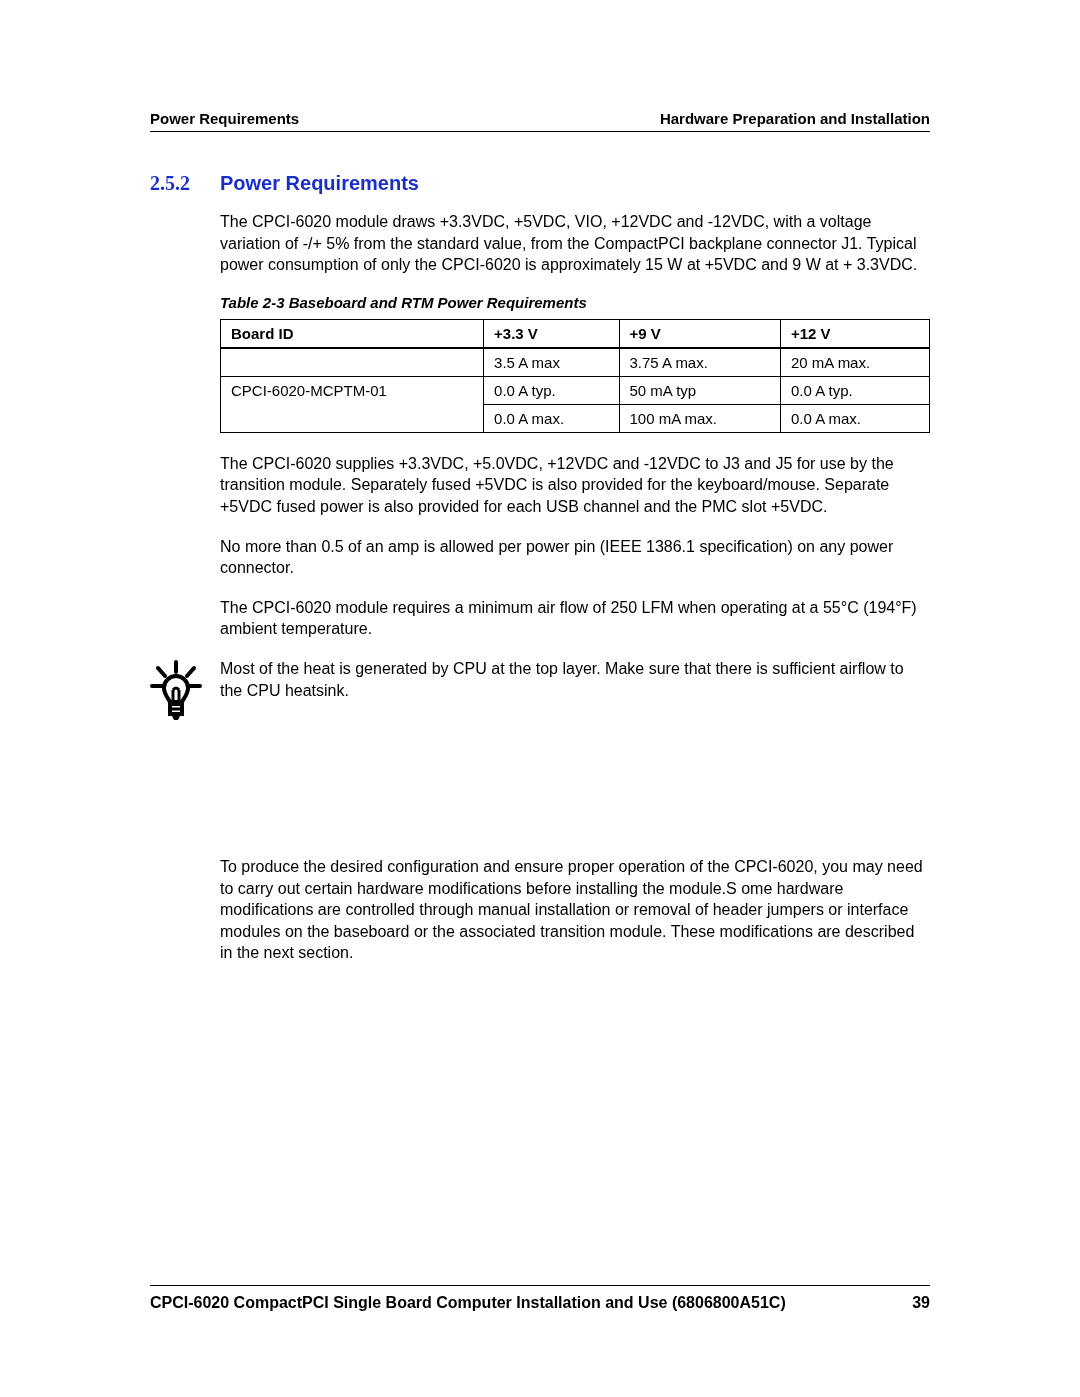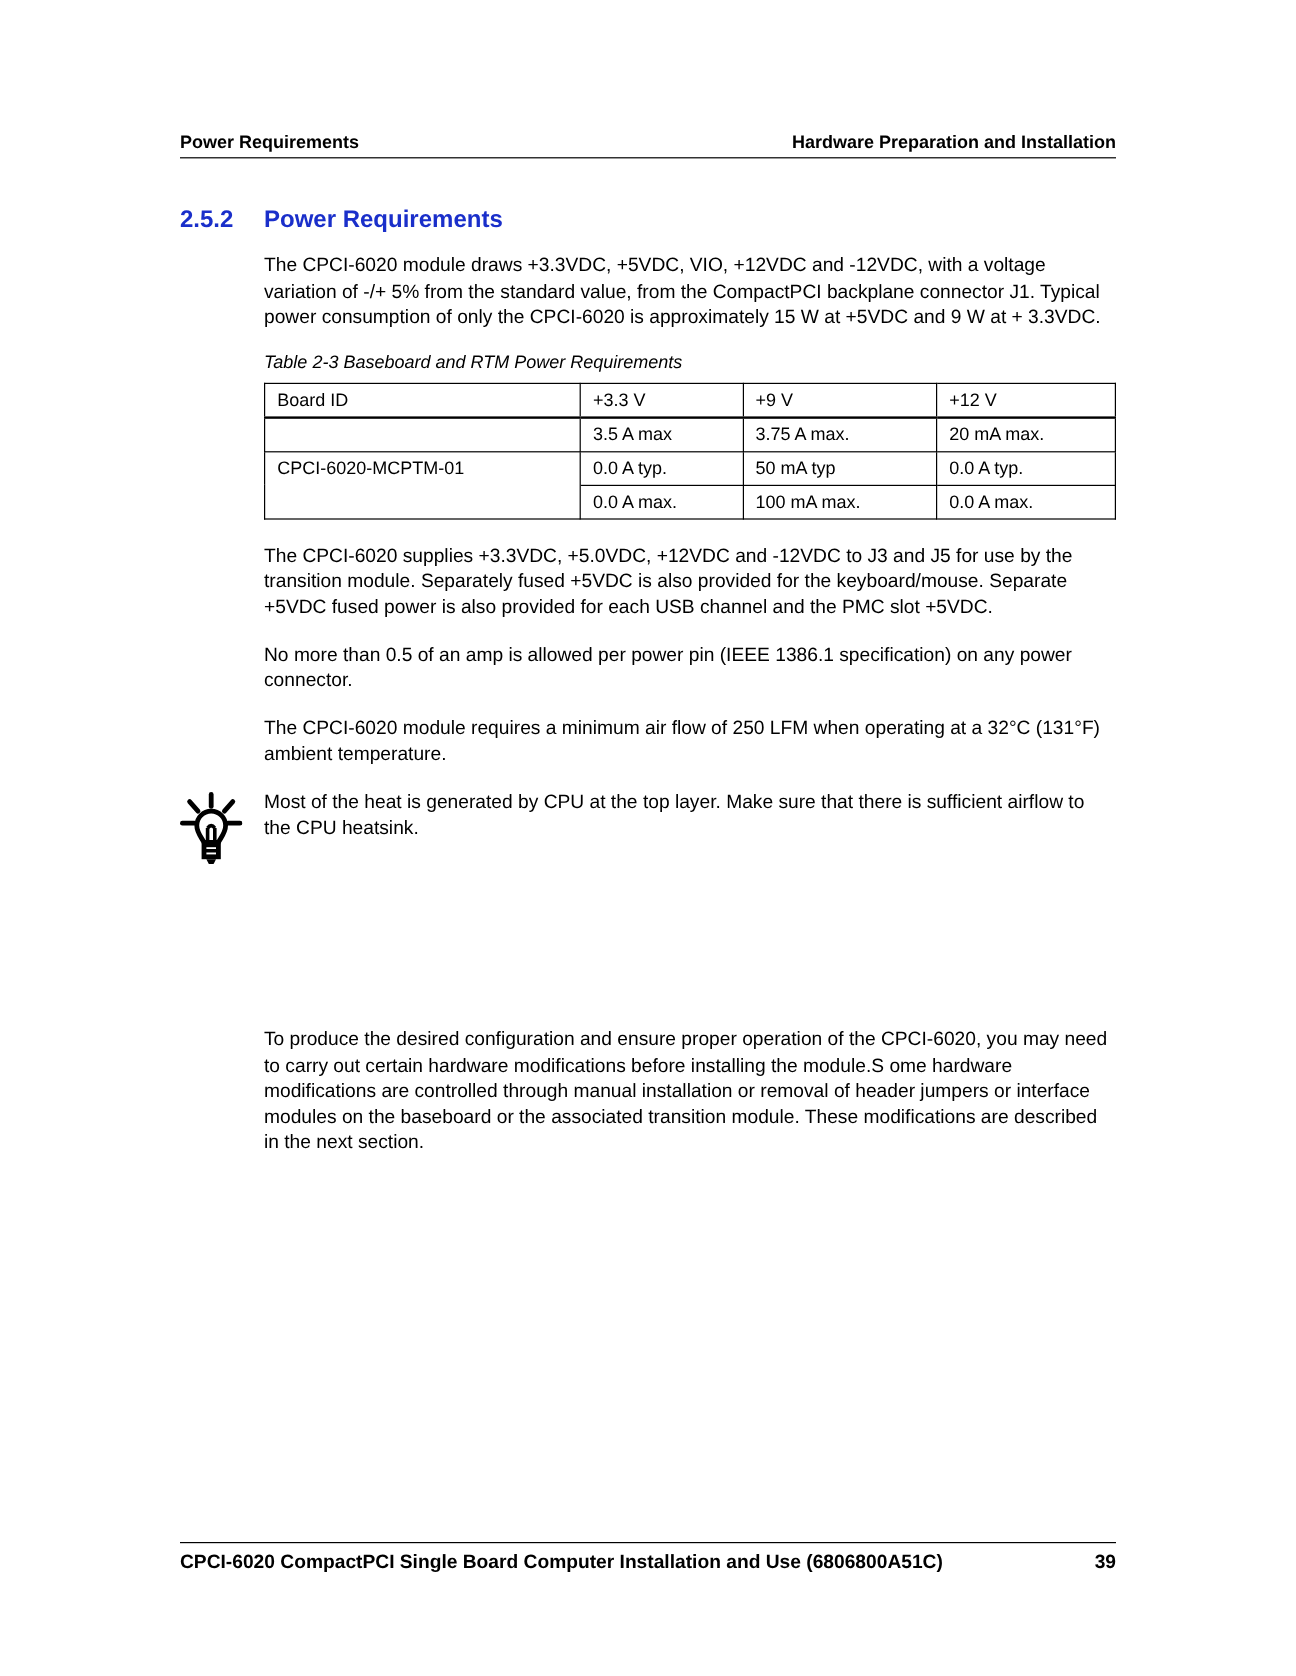--- a/index.html
+++ b/index.html
@@ -33,54 +33,56 @@
     display: flex;
     align-items: baseline;
     color: #1a2fca;
     font-weight: bold;
     margin: 12px 0 12px 0;
   }
   .section-heading .num {
     width: 70px;
     flex: 0 0 70px;
     font-size: 20px;
+    font-family: Liberation Serif, serif;
   }
   .section-heading .title {
     font-size: 20px;
   }
   .section-heading.major .num { font-size: 28px; }
   .section-heading.major .title { font-size: 28px; }
   .body-text {
     margin-left: 70px;
     font-size: 16px;
     line-height: 1.35;
     margin-bottom: 18px;
   }
   .table-caption {
     margin-left: 70px;
     font-style: italic;
     font-size: 15px;
     margin-top: 18px;
     margin-bottom: 8px;
+    font-weight: bold;
   }
   table.data {
     margin-left: 70px;
     width: calc(100% - 70px);
     border-collapse: collapse;
     font-size: 15px;
     margin-bottom: 20px;
   }
   table.data th, table.data td {
     border: 1px solid #000;
     padding: 5px 10px;
     text-align: left;
     vertical-align: top;
   }
   table.data th {
-    font-weight: normal;
+    font-weight: bold;
     border-bottom: 2px solid #000;
   }
   table.data thead tr { border-bottom: 2px solid #000; }
   table.data td.noborder-top { border-top: none; }
   table.data td.noborder-bottom { border-bottom: none; }
   .tip-block {
     display: flex;
     margin-left: 0;
     margin-bottom: 40px;
   }
@@ -159,21 +161,21 @@
         <td>0.0 A max.</td>
         <td>100 mA max.</td>
         <td>0.0 A max.</td>
       </tr>
     </tbody>
   </table>
 
   <p class="body-text">The CPCI-6020 supplies +3.3VDC, +5.0VDC, +12VDC and -12VDC to J3 and J5 for use by the transition module. Separately fused +5VDC is also provided for the keyboard/mouse. Separate +5VDC fused power is also provided for each USB channel and the PMC slot +5VDC.</p>
   <p class="body-text">No more than 0.5 of an amp is allowed per power pin (IEEE 1386.1 specification) on any power connector.</p>
 
-  <p class="body-text">The CPCI-6020 module requires a minimum air flow of 250 LFM when operating at a 32°C (131°F) ambient temperature.</p>
+  <p class="body-text">The CPCI-6020 module requires a minimum air flow of 250 LFM when operating at a 55°C (194°F) ambient temperature.</p>
 
   <div class="tip-block">
     <span class="icon">
       <svg width="52" height="70" viewBox="0 0 52 70">
         <g stroke="#000" stroke-width="4" fill="none" stroke-linecap="round">
           <line x1="26" y1="2" x2="26" y2="12"></line>
           <line x1="8" y1="8" x2="15" y2="16"></line>
           <line x1="44" y1="8" x2="37" y2="16"></line>
           <line x1="2" y1="26" x2="12" y2="26"></line>
           <line x1="50" y1="26" x2="40" y2="26"></line>

